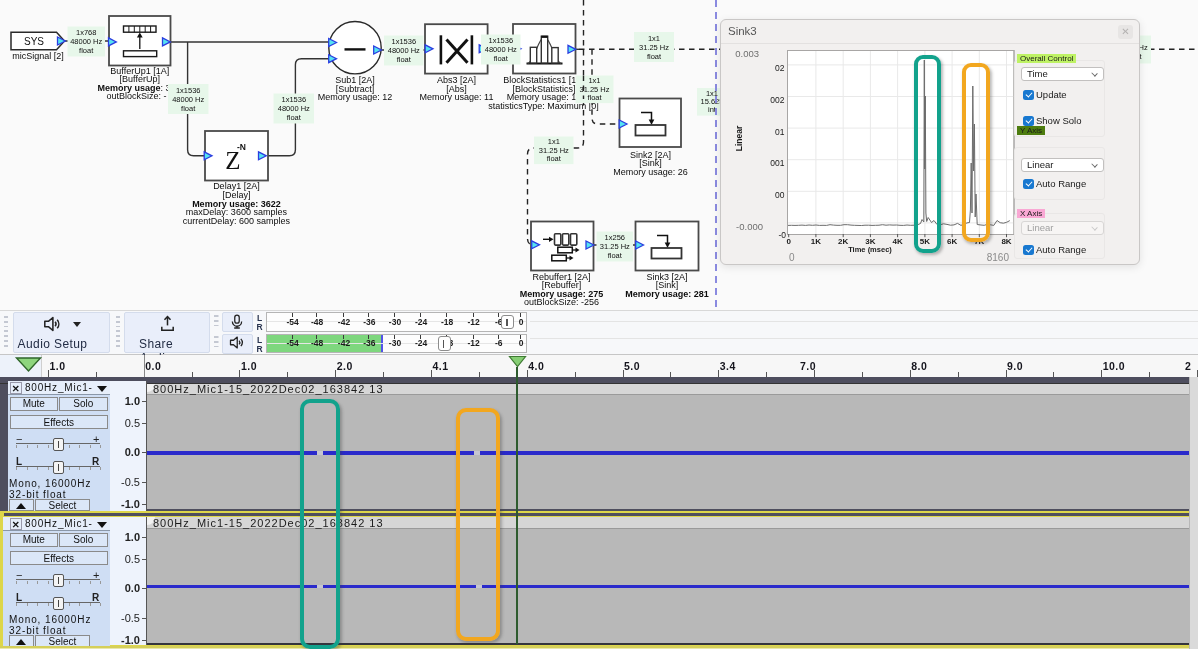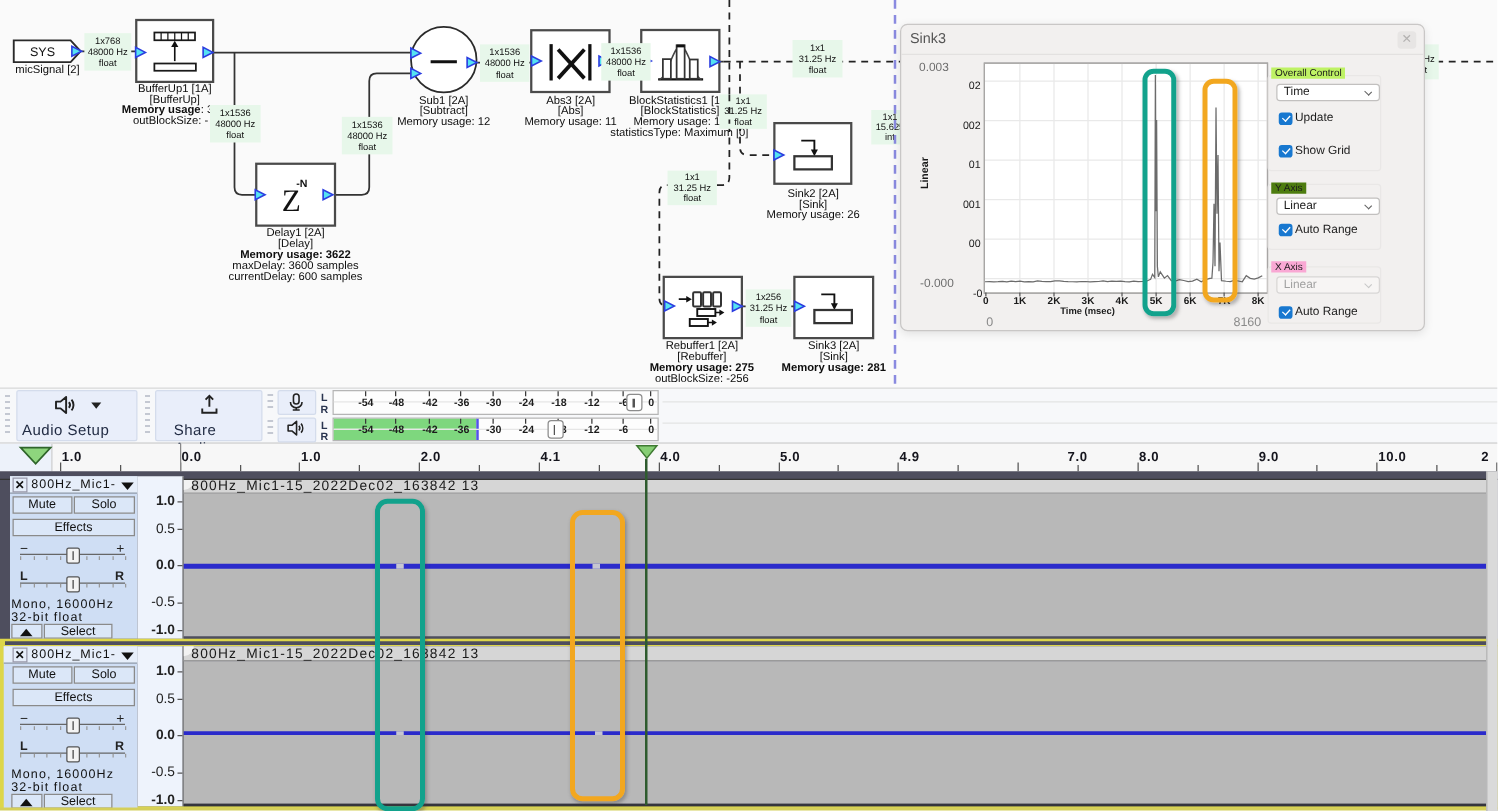--- a/index.html
+++ b/index.html
@@ -288,22 +288,22 @@
     <div style="position:absolute;left:1149.1px;top:372.0px;width:1px;height:4.5px;background:#555"></div>
     <div style="position:absolute;left:1197.0px;top:370.0px;width:1px;height:6.5px;background:#555"></div>
     <div style="position:absolute;left:143.7px;top:355px;width:1px;height:21.5px;background:#888"></div>
     <div style="position:absolute;left:49.4px;top:359.5px;font-size:10.5px;font-weight:bold;letter-spacing:0.5px;color:#15151d">1.0</div>
     <div style="position:absolute;left:145.2px;top:359.5px;font-size:10.5px;font-weight:bold;letter-spacing:0.5px;color:#15151d">0.0</div>
     <div style="position:absolute;left:240.9px;top:359.5px;font-size:10.5px;font-weight:bold;letter-spacing:0.5px;color:#15151d">1.0</div>
     <div style="position:absolute;left:336.7px;top:359.5px;font-size:10.5px;font-weight:bold;letter-spacing:0.5px;color:#15151d">2.0</div>
     <div style="position:absolute;left:432.4px;top:359.5px;font-size:10.5px;font-weight:bold;letter-spacing:0.5px;color:#15151d">4.1</div>
     <div style="position:absolute;left:528.2px;top:359.5px;font-size:10.5px;font-weight:bold;letter-spacing:0.5px;color:#15151d">4.0</div>
     <div style="position:absolute;left:624.0px;top:359.5px;font-size:10.5px;font-weight:bold;letter-spacing:0.5px;color:#15151d">5.0</div>
-    <div style="position:absolute;left:719.7px;top:359.5px;font-size:10.5px;font-weight:bold;letter-spacing:0.5px;color:#15151d">4.9</div>
-    <div style="position:absolute;left:854px;top:359.5px;font-size:10.5px;font-weight:bold;letter-spacing:0.5px;color:#15151d">7.0</div>
+    <div style="position:absolute;left:719.7px;top:359.5px;font-size:10.5px;font-weight:bold;letter-spacing:0.5px;color:#15151d">3.4</div>
+    <div style="position:absolute;left:800px;top:359.5px;font-size:10.5px;font-weight:bold;letter-spacing:0.5px;color:#15151d">7.0</div>
     <div style="position:absolute;left:911.2px;top:359.5px;font-size:10.5px;font-weight:bold;letter-spacing:0.5px;color:#15151d">8.0</div>
     <div style="position:absolute;left:1007.0px;top:359.5px;font-size:10.5px;font-weight:bold;letter-spacing:0.5px;color:#15151d">9.0</div>
     <div style="position:absolute;left:1102.7px;top:359.5px;font-size:10.5px;font-weight:bold;letter-spacing:0.5px;color:#15151d">10.0</div>
     <div style="position:absolute;left:1185px;top:359.5px;font-size:10.5px;font-weight:bold;letter-spacing:0.5px;color:#15151d">2</div>
     <div style="position:absolute;left:0;top:355px;width:42px;height:21.5px;background:#edf2fa;border-right:1px solid #cfcfcf;box-sizing:border-box"></div>
     <svg width="1198" height="22.5" style="position:absolute;left:0;top:355px">
       <polygon points="16.5,3 40.5,3 28.5,16" fill="#8ed57d" stroke="#2f652a" stroke-width="1.4"></polygon>
       <polygon points="509.5,1.5 525.5,1.5 517.5,11.5" fill="#86ce74" stroke="#3f7a33" stroke-width="1.2"></polygon>
     </svg>
     <div style="position:absolute;left:0;top:376.5px;width:1198px;height:272.5px;background:#4e4e5e"></div>
@@ -496,23 +496,23 @@
       <div style="position:absolute;left:293px;top:39.5px;width:89px;height:75px;border:1px solid #e9e7e6;border-radius:3px"></div>
       <div style="position:absolute;left:296px;top:34px;font-size:8px;color:#1a1a1a;background:#bef264;padding:0 3px">Overall Control</div>
       <div style="position:absolute;left:300px;top:47px;width:76px;height:12px;background:#fff;border:1px solid #c2c0bf;border-radius:3px;font-size:9.5px;color:#1a1a1a;line-height:12px;padding-left:5px">Time<span style="position:absolute;right:6px;top:3px;width:4.2px;height:4.2px;border-right:1.3px solid #666;border-bottom:1.4px solid #666;transform:rotate(45deg) scale(1,.8)"></span></div>
       <div style="position:absolute;left:302px;top:69.5px;width:10.5px;height:10px;background:#1878d0;border-radius:2.5px">
         <span style="position:absolute;left:2.6px;top:2.2px;width:5px;height:3px;border-left:1.6px solid #fff;border-bottom:1.6px solid #fff;transform:rotate(-48deg)"></span>
       </div>
       <div style="position:absolute;left:315px;top:68.5px;font-size:9.5px;color:#1a1a1a">Update</div>
       <div style="position:absolute;left:302px;top:95.5px;width:10.5px;height:10px;background:#1878d0;border-radius:2.5px">
         <span style="position:absolute;left:2.6px;top:2.2px;width:5px;height:3px;border-left:1.6px solid #fff;border-bottom:1.6px solid #fff;transform:rotate(-48deg)"></span>
       </div>
-      <div style="position:absolute;left:315px;top:94.5px;font-size:9.5px;color:#1a1a1a">Show Grid</div>
+      <div style="position:absolute;left:315px;top:94.5px;font-size:9.5px;color:#1a1a1a">Show Solo</div>
       <div style="position:absolute;left:293px;top:127px;width:89px;height:51px;border:1px solid #e9e7e6;border-radius:3px"></div>
-      <div style="position:absolute;left:296px;top:126px;font-size:8px;color:#1a1a1a;background:#4d7c0f;padding:0 3px">Y Axis</div>
+      <div style="position:absolute;left:296px;top:106px;font-size:8px;color:#1a1a1a;background:#4d7c0f;padding:0 3px">Y Axis</div>
       <div style="position:absolute;left:300px;top:137.5px;width:76px;height:12px;background:#fff;border:1px solid #c2c0bf;border-radius:3px;font-size:9.5px;color:#1a1a1a;line-height:12px;padding-left:5px">Linear<span style="position:absolute;right:6px;top:3px;width:4.2px;height:4.2px;border-right:1.3px solid #666;border-bottom:1.4px solid #666;transform:rotate(45deg) scale(1,.8)"></span></div>
       <div style="position:absolute;left:302px;top:158.5px;width:10.5px;height:10px;background:#1878d0;border-radius:2.5px">
         <span style="position:absolute;left:2.6px;top:2.2px;width:5px;height:3px;border-left:1.6px solid #fff;border-bottom:1.6px solid #fff;transform:rotate(-48deg)"></span>
       </div>
       <div style="position:absolute;left:315px;top:157.5px;font-size:9.5px;color:#1a1a1a">Auto Range</div>
       <div style="position:absolute;left:293px;top:193px;width:89px;height:44px;border:1px solid #e9e7e6;border-radius:3px"></div>
       <div style="position:absolute;left:296px;top:189px;font-size:8px;color:#1a1a1a;background:#f9a8d4;padding:0 3px">X Axis</div>
       <div style="position:absolute;left:300px;top:200.5px;width:76px;height:12px;background:#f7f5f4;border:1px solid #d8d6d5;border-radius:3px;font-size:9.5px;color:#a0a0a0;line-height:12px;padding-left:5px">Linear<span style="position:absolute;right:6px;top:3px;width:4.2px;height:4.2px;border-right:1.3px solid #c8c8c8;border-bottom:1.4px solid #c8c8c8;transform:rotate(45deg) scale(1,.8)"></span></div>
       <div style="position:absolute;left:302px;top:224.5px;width:10.5px;height:10px;background:#1878d0;border-radius:2.5px">
         <span style="position:absolute;left:2.6px;top:2.2px;width:5px;height:3px;border-left:1.6px solid #fff;border-bottom:1.6px solid #fff;transform:rotate(-48deg)"></span>

